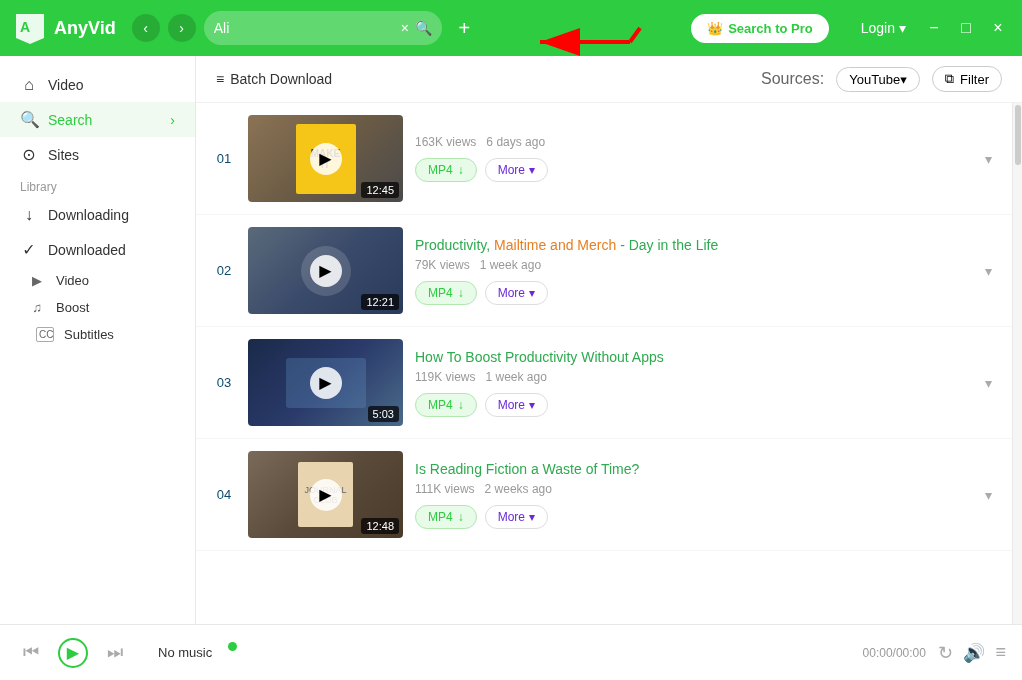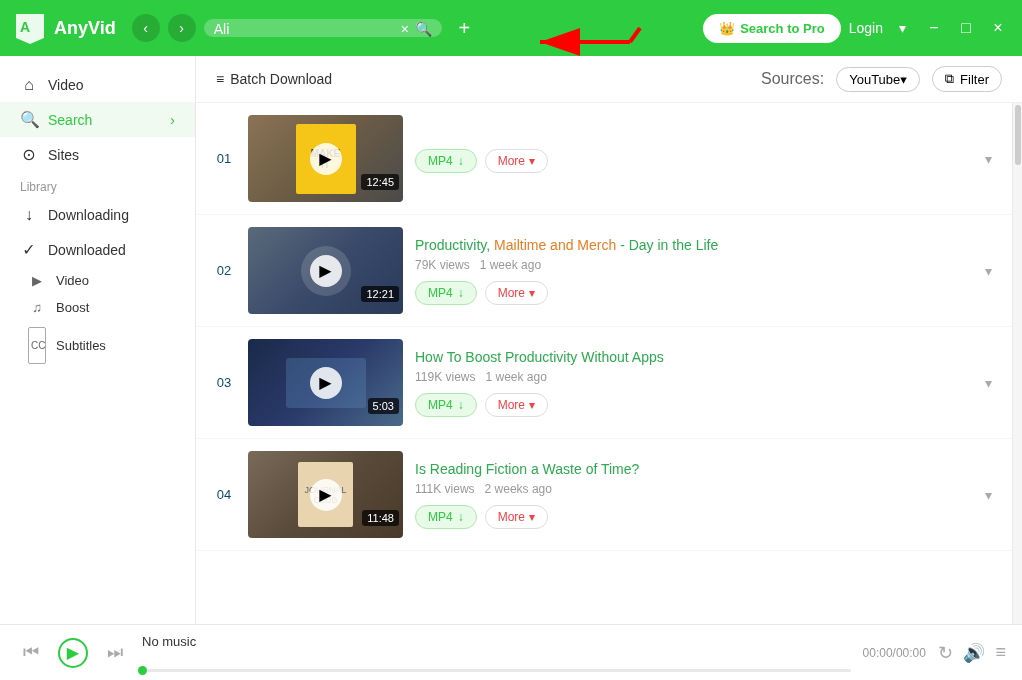--- a/index.html
+++ b/index.html
@@ -39,25 +39,25 @@
       border: none;
       cursor: pointer;
       display: flex;
       align-items: center;
       justify-content: center;
       color: white;
       font-size: 14px;
     }
     .search-bar {
       flex: 1;
-      height: 18px;
+      height: 34px;
       background: rgba(255,255,255,0.25);
       border-radius: 17px;
       display: flex;
-      align-items: flex-end;
+      align-items: center;
       padding: 0 10px;
       gap: 6px;
       max-width: 320px;
     }
     .search-bar input {
       background: transparent;
       border: none;
       outline: none;
       color: white;
       font-size: 14px;
@@ -98,21 +98,22 @@
       gap: 5px;
     }
     .login-btn {
       background: none;
       border: none;
       color: white;
       font-size: 14px;
       cursor: pointer;
       display: flex;
       align-items: center;
-      gap: 16px;
+      gap: 4px;
+      margin-left: 24px;
     }
     .window-controls {
       display: flex;
       gap: 8px;
       margin-left: 8px;
     }
     .win-btn {
       background: none;
       border: none;
       color: white;
@@ -271,21 +272,21 @@
       height: 32px;
       background: rgba(255,255,255,0.85);
       border-radius: 50%;
       display: flex;
       align-items: center;
       justify-content: center;
       z-index: 1;
     }
     .duration-badge {
       position: absolute;
-      bottom: 12px;
+      bottom: 4px;
       right: 4px;
       background: rgba(0,0,0,0.7);
       color: white;
       font-size: 11px;
       padding: 2px 5px;
       border-radius: 3px;
       margin-top: 28px;
     }
     .video-info {
       flex: 1;
@@ -324,21 +325,21 @@
       font-weight: 500;
     }
     .more-btn {
       display: flex;
       align-items: center;
       gap: 4px;
       padding: 4px 12px;
       border: 1px solid #ddd;
       border-radius: 16px;
       font-size: 12px;
-      color: #ef4444;
+      color: #6d28d9;
       cursor: pointer;
       background: white;
     }
     .chevron-down {
       color: #aaa;
       cursor: pointer;
       font-size: 14px;
       padding: 4px;
       flex-shrink: 0;
     }
@@ -396,22 +397,23 @@
     }
     .player-ctrl.play-btn {
       color: #2ecc40;
       border: 2px solid #2ecc40;
       border-radius: 50%;
       font-size: 16px;
     }
     .player-info {
       flex: 1;
       display: flex;
-      flex-direction: column;
+      flex-direction: row;
       gap: 20px;
+      margin-left: 16px;
     }
     .player-title {
       font-size: 13px;
       color: #333;
     }
     .player-progress {
       height: 3px;
       background: #e8e8e8;
       border-radius: 2px;
       position: relative;
@@ -545,21 +547,21 @@
 
     <div class="sidebar-sub">
       <span class="sidebar-sub-icon">▶</span>
       <span>Video</span>
     </div>
     <div class="sidebar-sub">
       <span class="sidebar-sub-icon">♫</span>
       <span>Boost</span>
     </div>
     <div class="sidebar-sub">
-      <span class="sidebar-sub-icon" style="font-size:10px;border:1px solid #aaa;padding:12px 2px;border-radius:2px;">CC</span>
+      <span class="sidebar-sub-icon" style="font-size:10px;border:1px solid #aaa;padding:1px 2px;border-radius:2px;margin-left:8px;">CC</span>
       <span>Subtitles</span>
     </div>
   </div>
 
   <div class="content">
 
     <div class="toolbar">
       <button class="batch-download-btn">
         <span>≡</span>
         <span>Batch Download</span>
@@ -583,20 +585,21 @@
           <span class="video-number">01</span>
           <div class="video-thumb thumb-1">
             <div class="thumb-bg">
 
               <div style="width:60px;height:70px;background:#f5c518;border-radius:2px;display:flex;align-items:center;justify-content:center;font-size:10px;font-weight:bold;color:#333;text-align:center;padding:4px;">MAKE<br>IT</div>
             </div>
             <div class="play-overlay">▶</div>
             <div class="duration-badge">12:45</div>
           </div>
           <div class="video-info">
+            <div class="video-meta">163K views &nbsp; 6 days ago</div>
             <div class="video-actions">
               <button class="mp4-btn">
                 <span>MP4</span>
                 <span>↓</span>
               </button>
               <button class="more-btn">
                 <span>More</span>
                 <span>▾</span>
               </button>
             </div>
@@ -658,21 +661,21 @@
           <span class="chevron-down">▾</span>
         </div>
 
         <div class="video-item">
           <span class="video-number">04</span>
           <div class="video-thumb thumb-4">
             <div class="thumb-bg">
               <div style="width:55px;height:65px;background:#e8d5b0;border-radius:2px;display:flex;align-items:center;justify-content:center;font-size:9px;color:#666;text-align:center;padding:4px;">JOURNAL<br>CLUB</div>
             </div>
             <div class="play-overlay">▶</div>
-            <div class="duration-badge">11:48</div>
+            <div class="duration-badge">12:48</div>
           </div>
           <div class="video-info">
             <div class="video-title">Is Reading Fiction a Waste of Time?</div>
             <div class="video-meta">111K views &nbsp; 2 weeks ago</div>
             <div class="video-actions">
               <button class="mp4-btn">
                 <span>MP4</span>
                 <span>↓</span>
               </button>
               <button class="more-btn">

